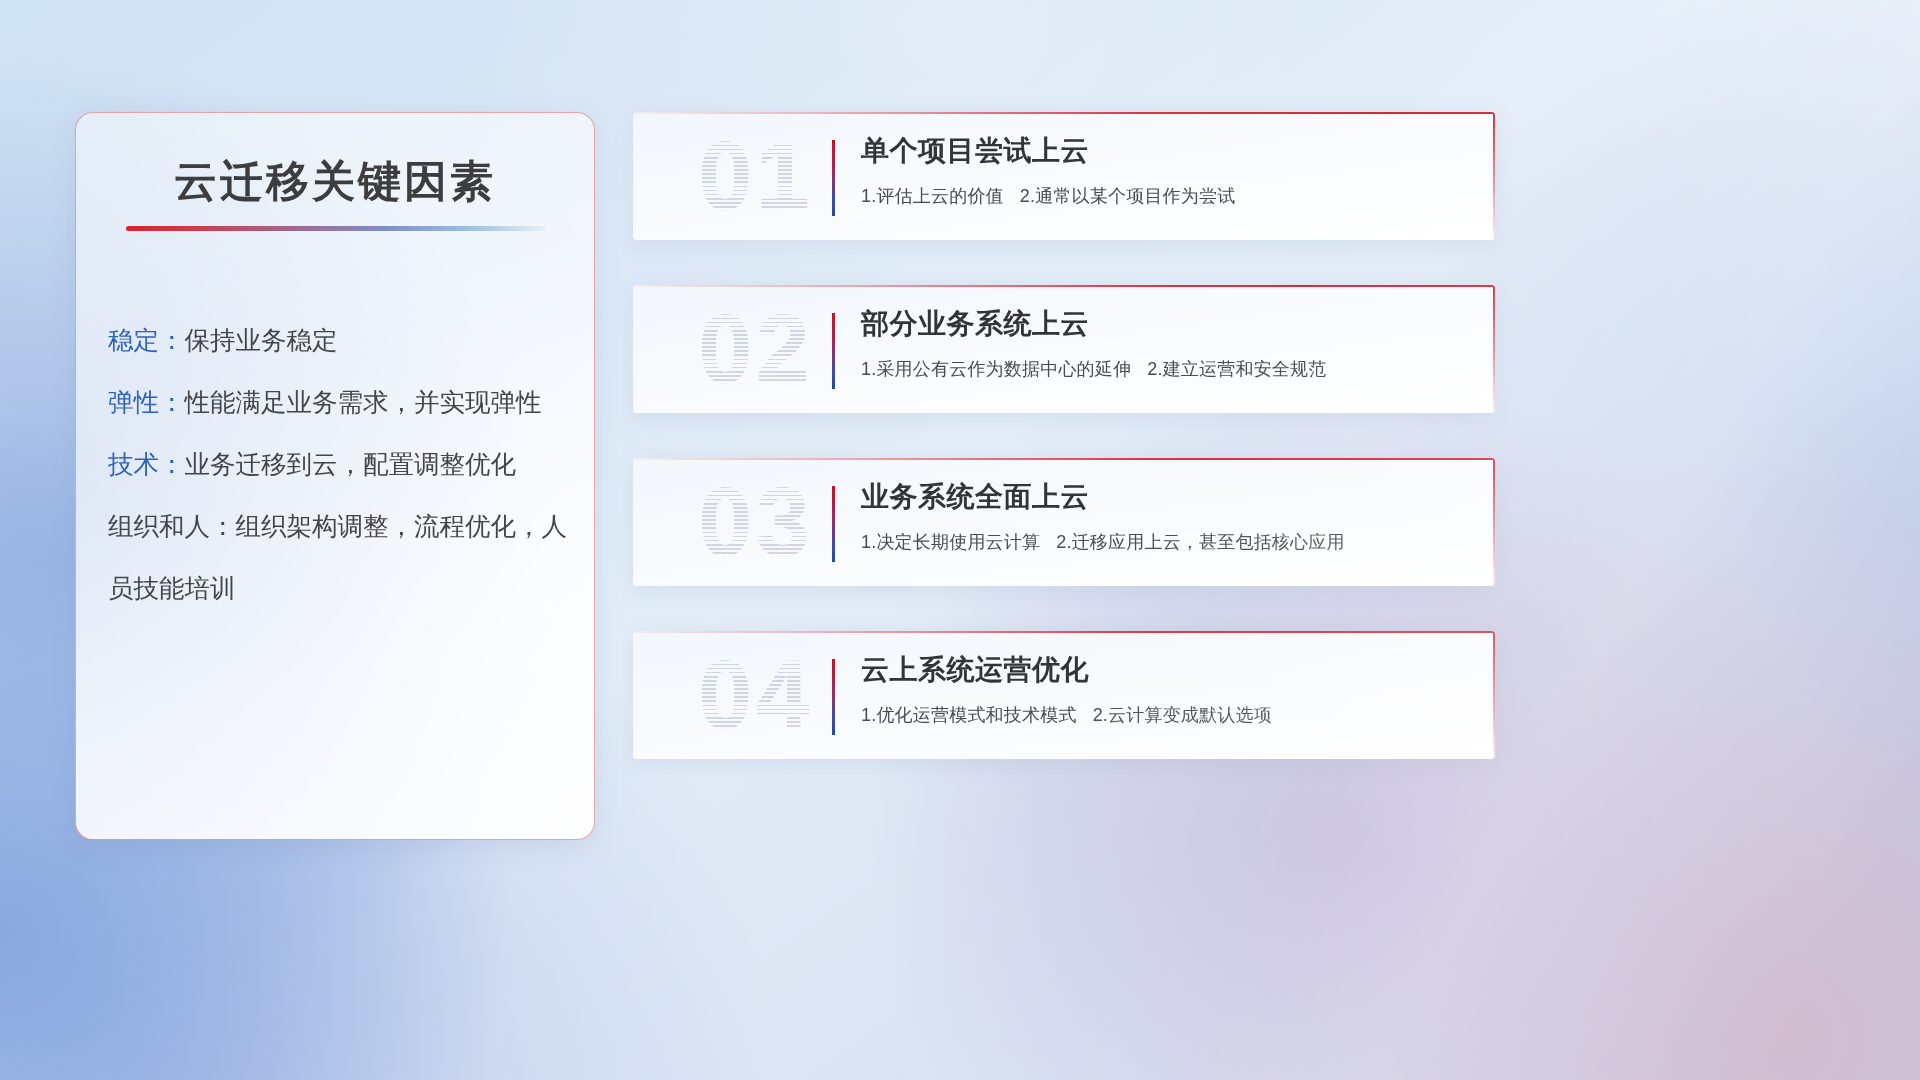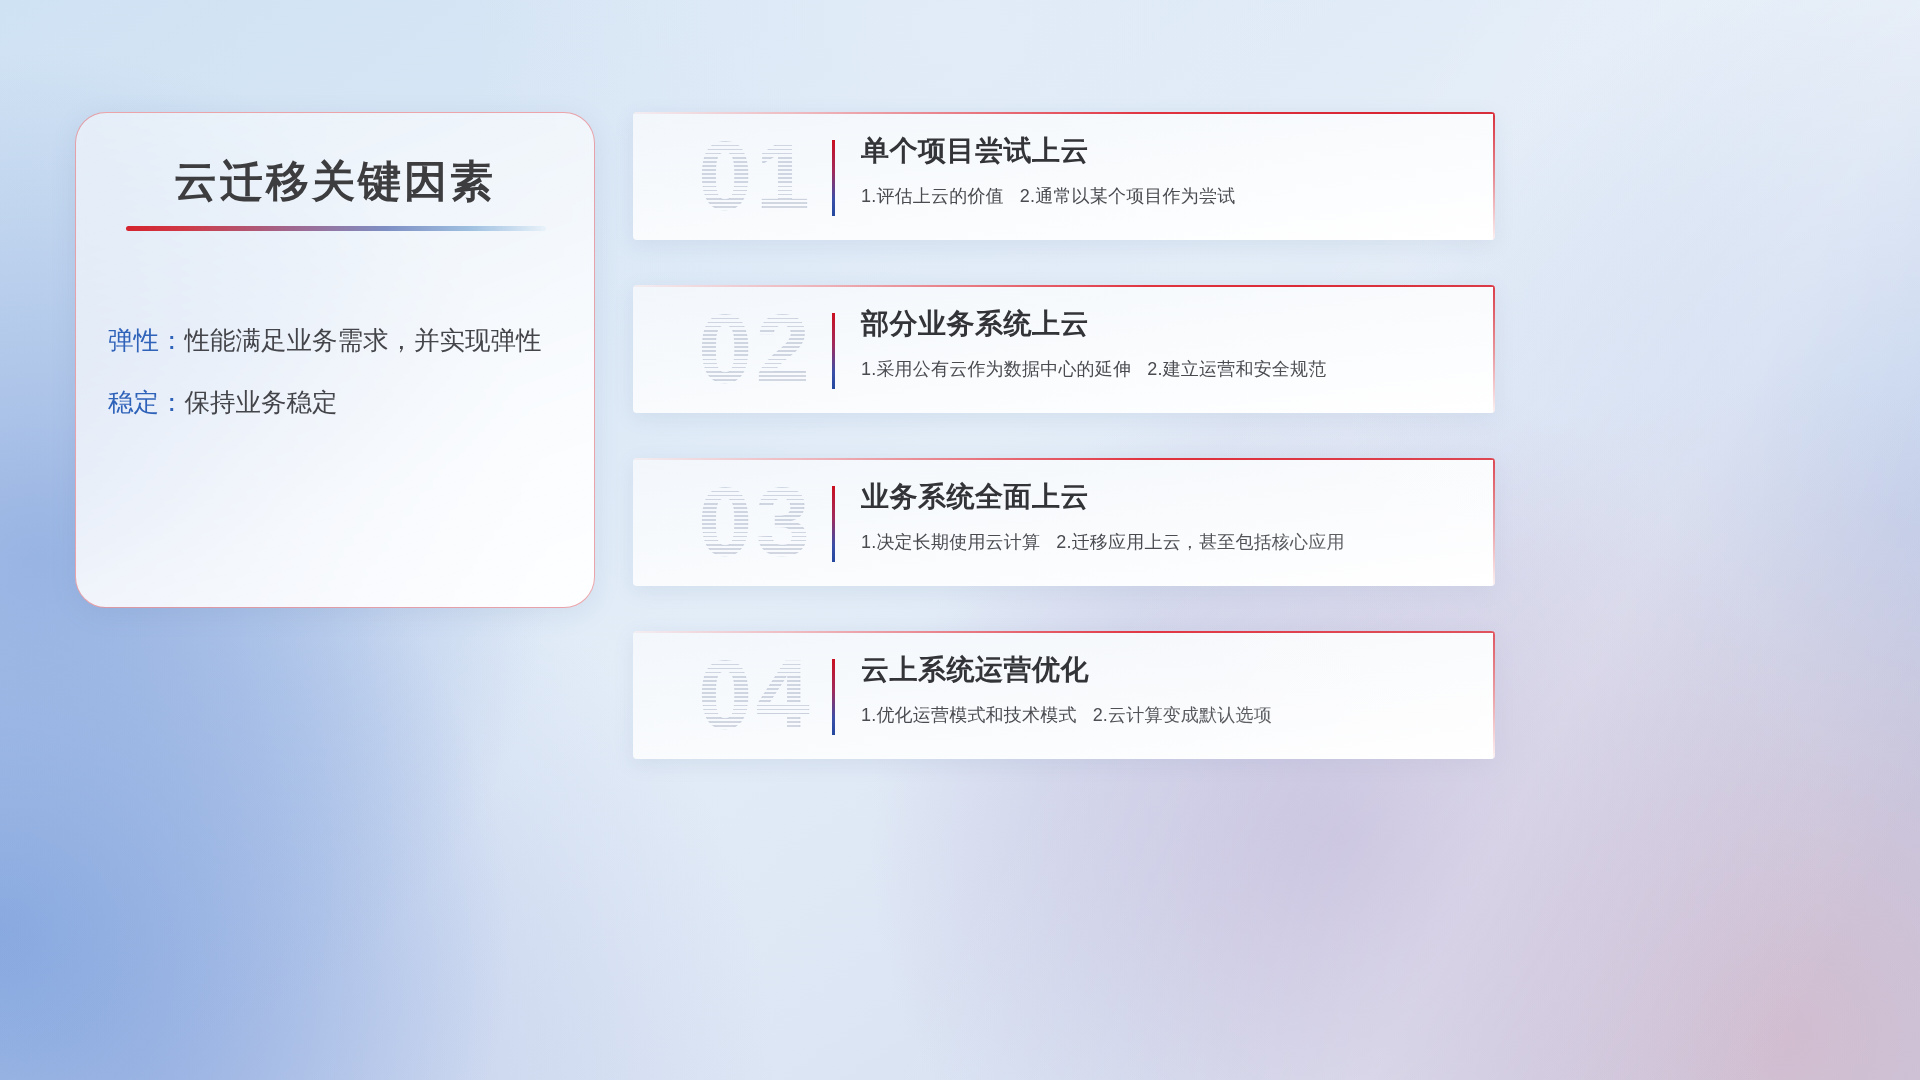--- a/index.html
+++ b/index.html
@@ -30,22 +30,22 @@
     content: "";
     position: absolute; inset: 0;
     background: linear-gradient(118deg, rgba(255,255,255,0) 58%, rgba(255,255,255,0.30) 78%, rgba(255,255,255,0) 94%);
     pointer-events: none;
   }
 
   
   .left-panel {
     position: absolute;
     left: 75px; top: 112px;
-    width: 520px; height: 496px;
-    border-radius: 31px;
+    width: 520px; height: 728px;
+    border-radius: 18px;
     border: 1.6px solid rgba(226,110,118,0.62);
     background:
       linear-gradient(160deg, rgba(255,255,255,0.50) 0%, rgba(255,255,255,0.66) 38%, rgba(255,255,255,0.86) 72%, rgba(255,255,255,0.94) 100%);
     backdrop-filter: blur(4px);
     box-shadow: 0 6px 26px rgba(90,120,170,0.13);
     overflow: hidden;
     z-index: 3;
   }
 
   .panel-title {
@@ -151,29 +151,35 @@
 
 <div id="slide">
 
   <div class="left-panel">
     <div class="panel-title">云迁移关键因素</div>
     <div class="title-rule"></div>
 
     <div class="factor-list">
 
       <div class="factor-row">
+        <span class="factor-key">稳定：</span><span>保持业务稳定</span>
+      </div>
+
+      <div class="factor-row">
         <span class="factor-key">弹性：</span><span>性能满足业务需求，并实现弹性</span>
       </div>
 
+
       <div class="factor-row">
-        <span class="factor-key">稳定：</span><span>保持业务稳定</span>
-      </div>
-
-
-
+        <span class="factor-key">技术：</span><span>业务迁移到云，配置调整优化</span>
+      </div>
+
+      <div class="factor-row wrap">
+        <span class="factor-key plain">组织和人：</span><span>组织架构调整，流程优化，人员技能培训</span>
+      </div>
 
     </div>
   </div>
 
   <div class="cards">
 
     <div class="card">
       <div class="watermark">01</div>
       <div class="divider"></div>
       <div class="card-text">

